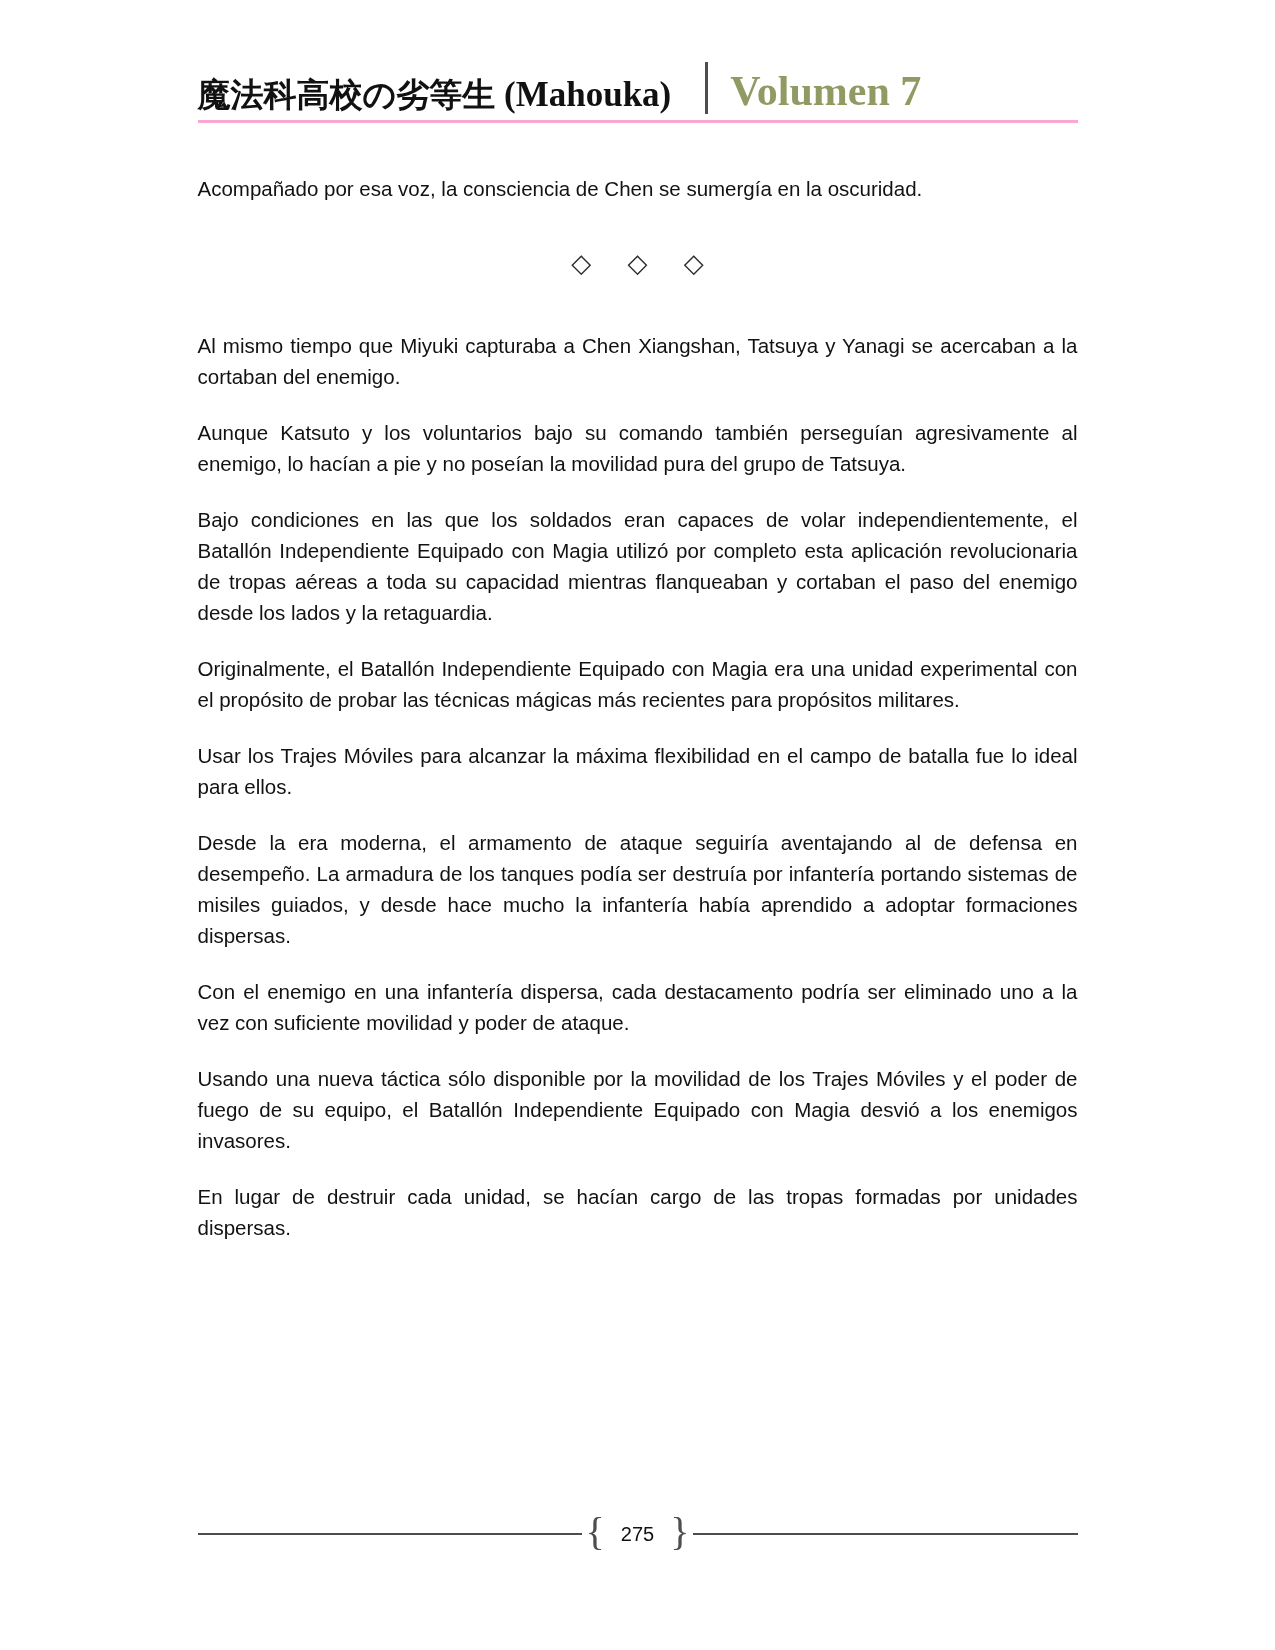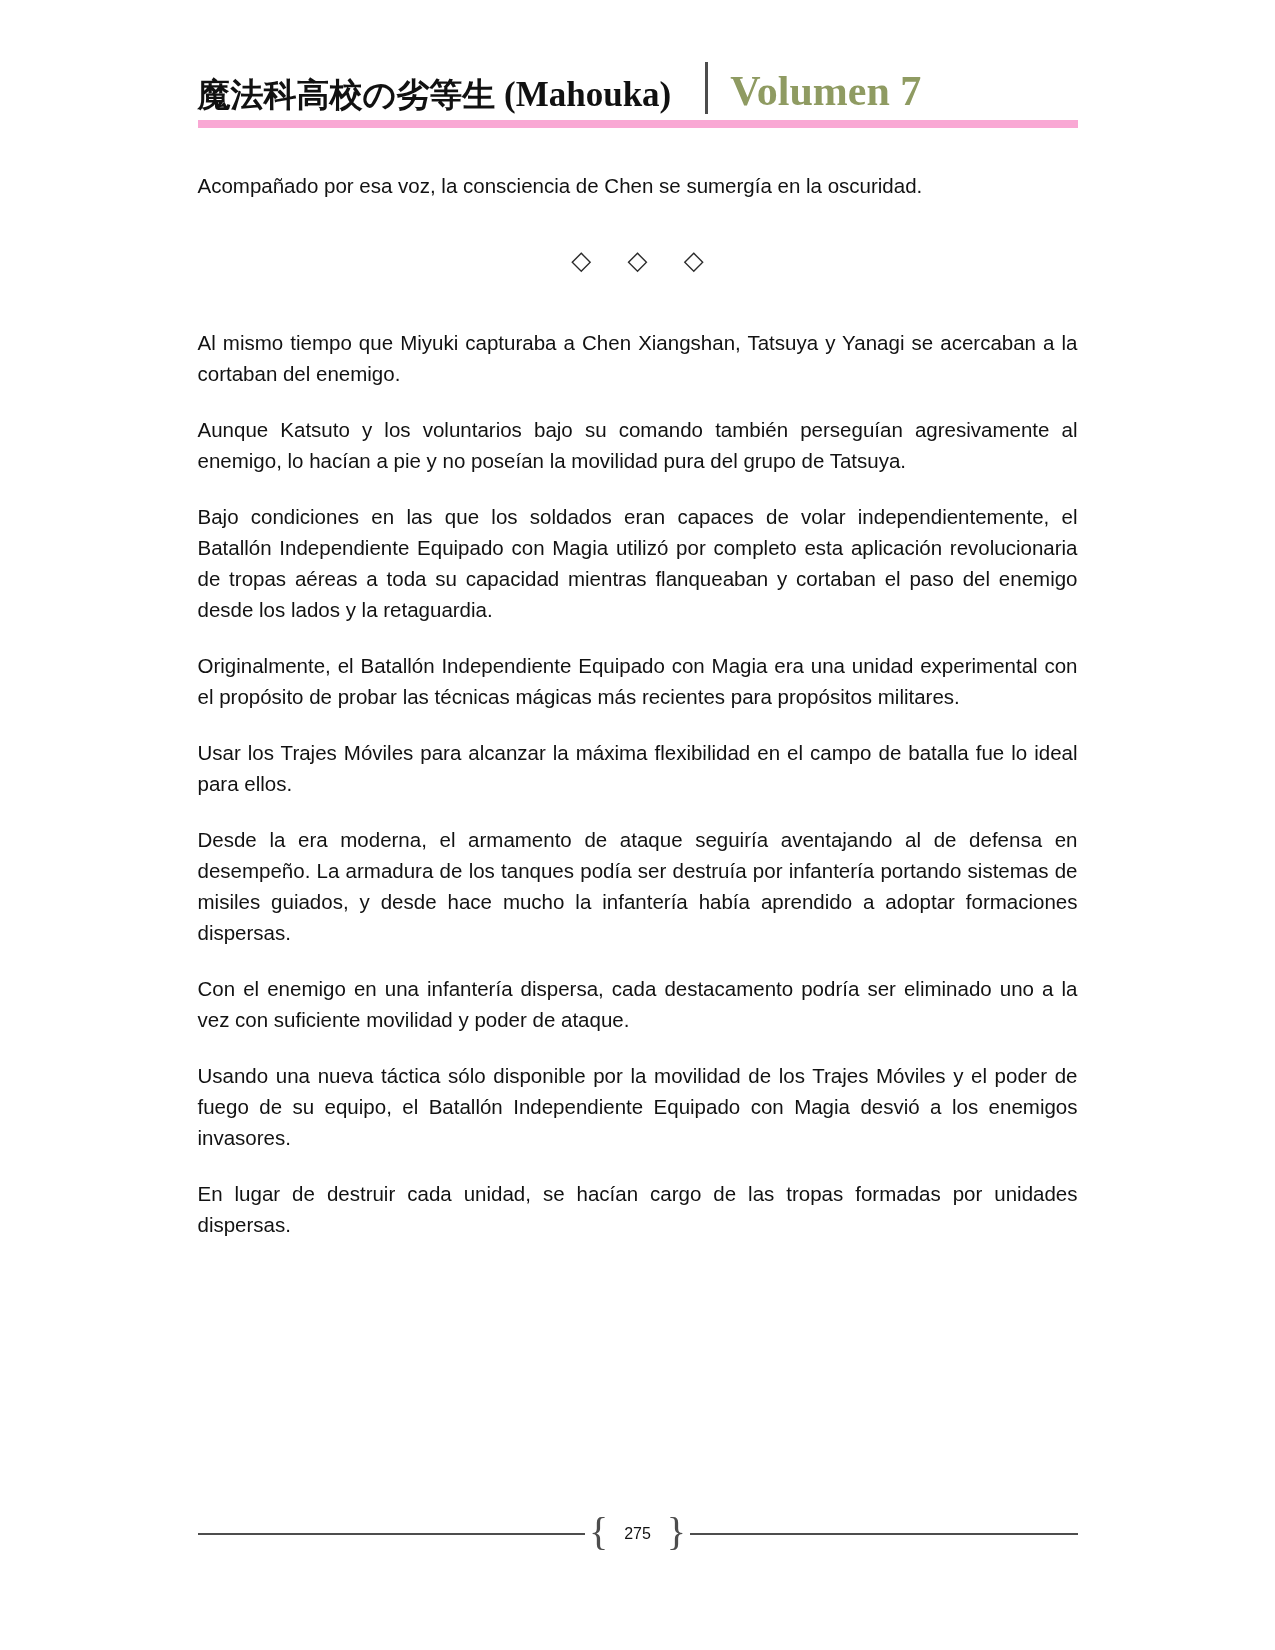--- a/index.html
+++ b/index.html
@@ -27,21 +27,21 @@
   .header {
     margin: 0 auto;
     width: 880px;
     padding-top: 62px;
   }
   .header-inner {
     display: flex;
     align-items: flex-end;
     justify-content: flex-start;
     padding-bottom: 6px;
-    border-bottom: 8px solid #f9a8d4;
+    border-bottom: 3px solid #f9a8d4;
   }
   .header-title {
     font-family: "Liberation Serif", serif;
     font-size: 35px;
     font-weight: bold;
     color: #111111;
     letter-spacing: 0px;
     line-height: 1.1;
     white-space: nowrap;
   }
@@ -62,21 +62,21 @@
     font-size: 42px;
     font-weight: bold;
     color: #8f9b62;
     white-space: nowrap;
     line-height: 1.1;
   }
 
   
   .content {
     width: 880px;
-    margin: 0 auto;
+    margin: 8px auto;
     padding-top: 42px;
   }
   p.para {
     font-size: 20.5px;
     line-height: 31px;
     text-align: justify;
     margin: 0 0 25px 0;
     color: #121212;
     hyphens: none;
   }
@@ -115,21 +115,21 @@
     padding: 0 4px;
   }
   .brace {
     font-family: "Liberation Serif", serif;
     font-size: 40px;
     color: #4d4d4d;
     line-height: 1;
     transform: translateY(-2px);
   }
   .page-number {
-    font-size: 16px;
+    font-size: 20px;
     color: #111111;
     padding: 0 16px;
     font-family: "Liberation Sans", sans-serif;
   }
 </style>
 </head>
 <body>
 
 <div class="page">
 

